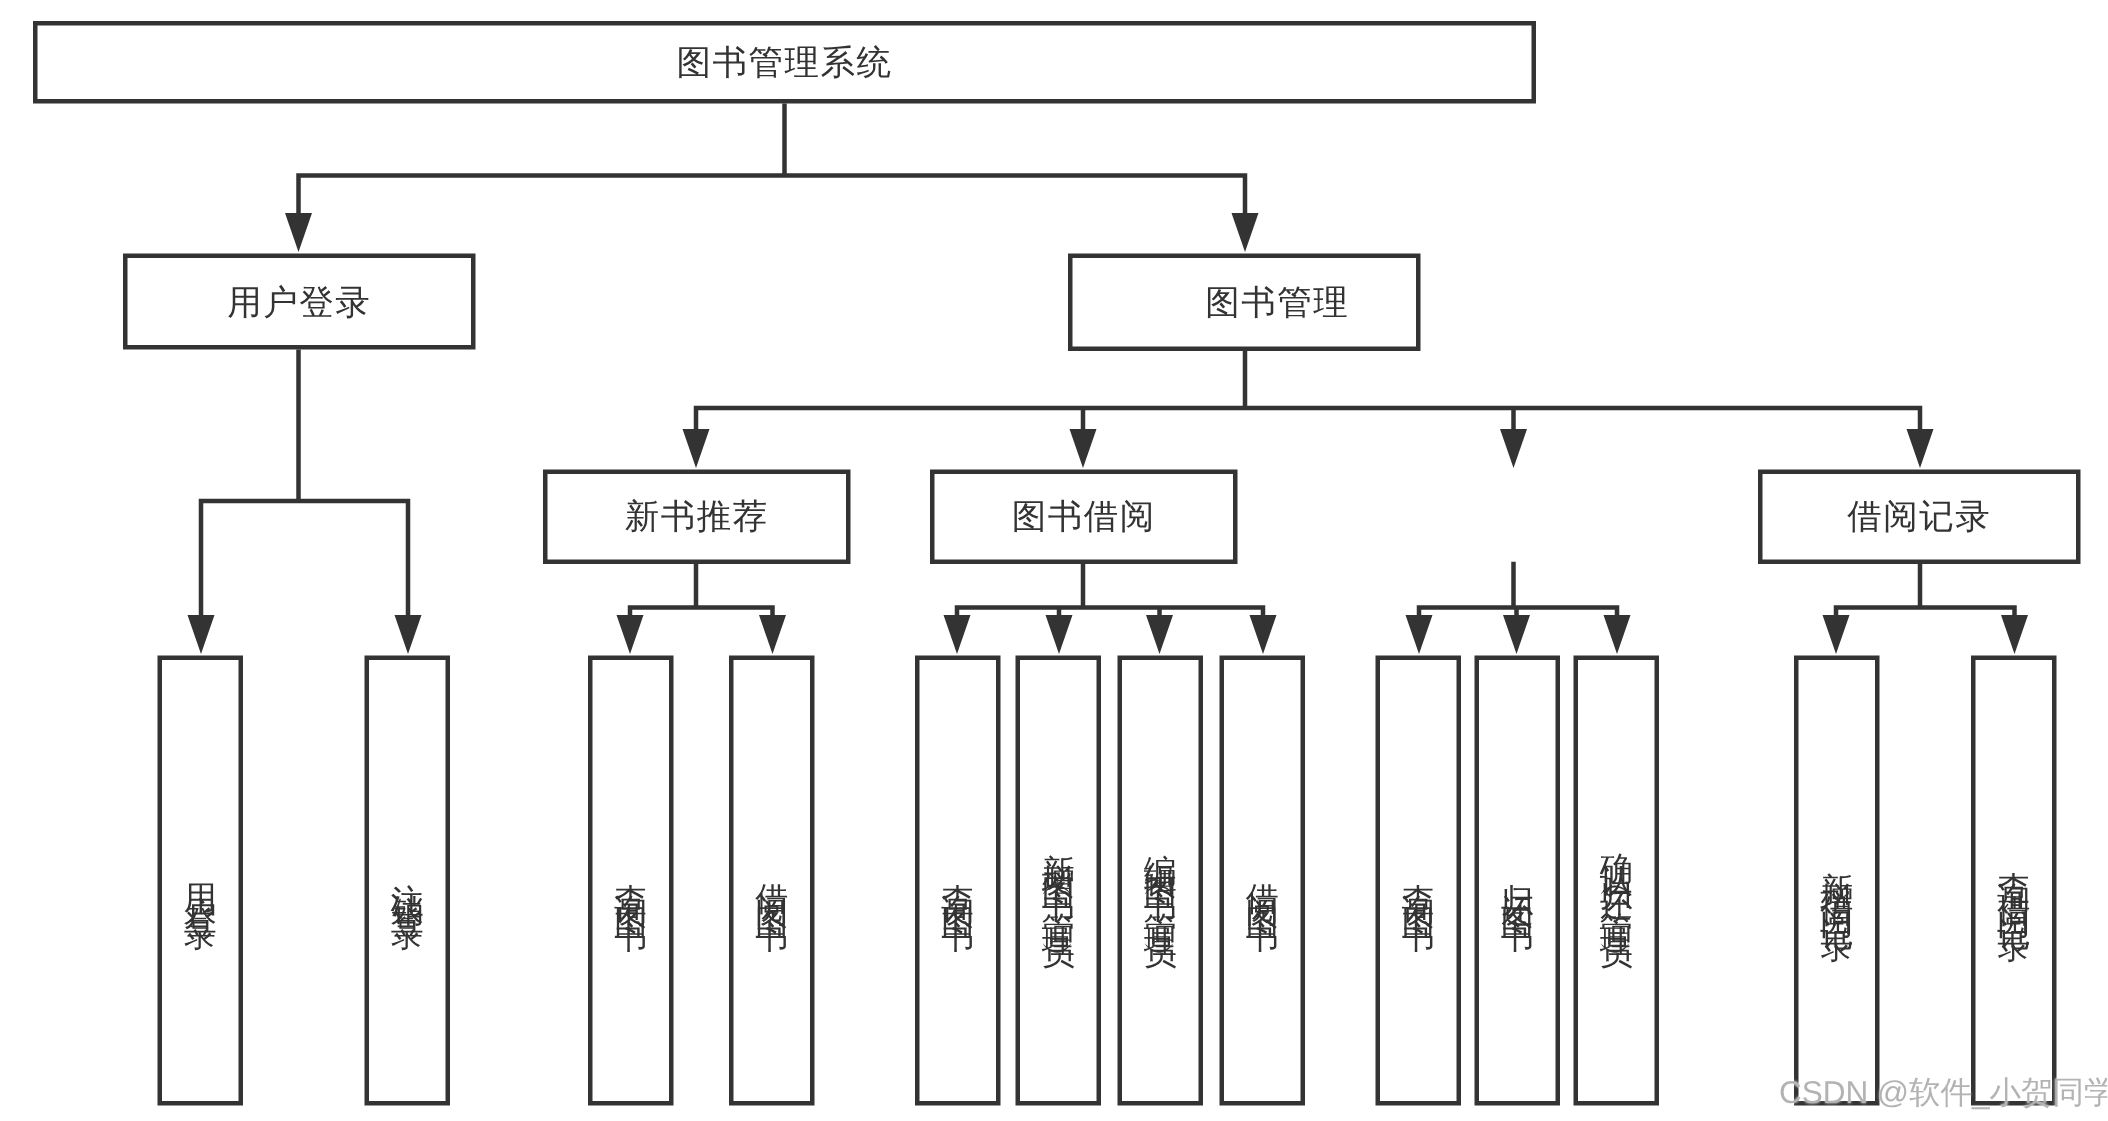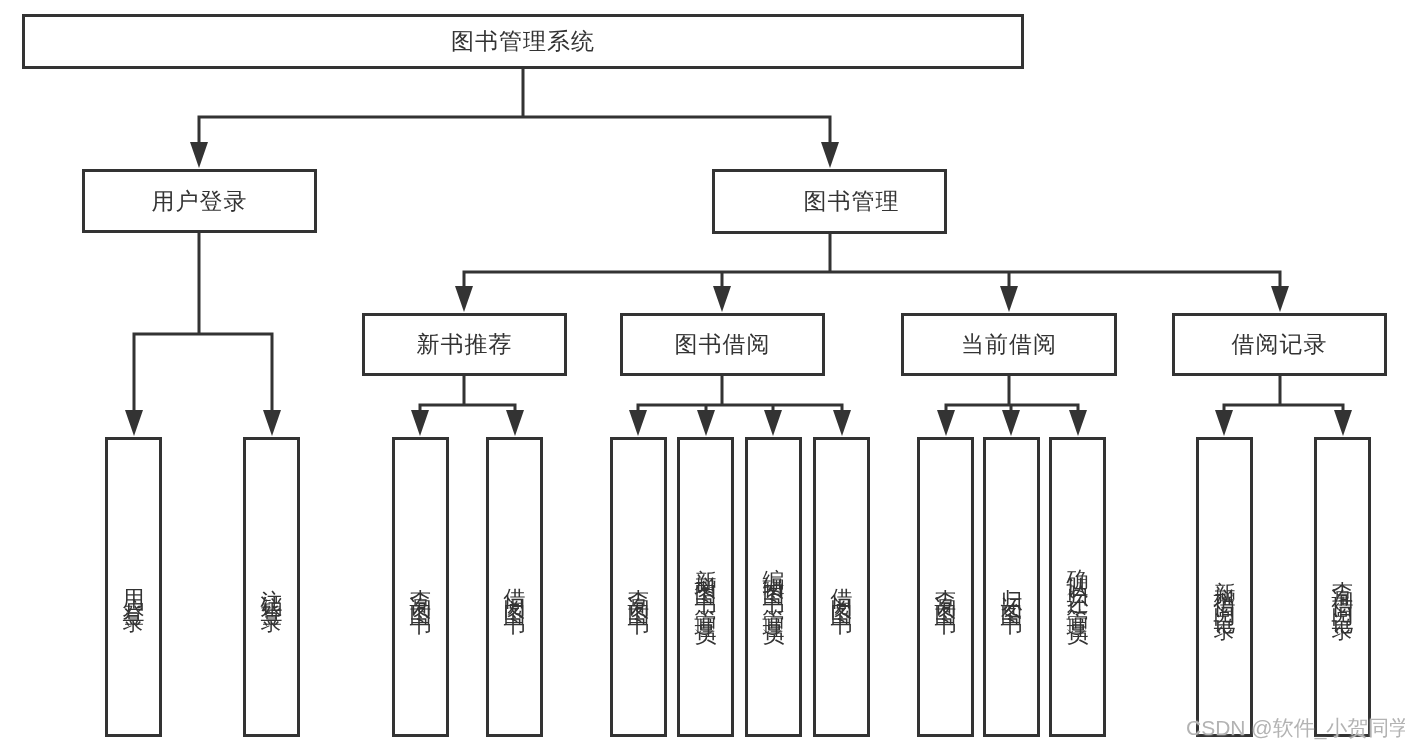--- a/index.html
+++ b/index.html
@@ -115,23 +115,20 @@
   <div class="box" style="left:712px; top:169px; width:235px; height:65px;padding-left:44px;">
     <span class="hlabel">图书管理</span>
   </div>
 
   <div class="box" style="left:362px; top:313px; width:205px; height:63px;">
     <span class="hlabel">新书推荐</span>
   </div>
   <div class="box" style="left:620px; top:313px; width:205px; height:63px;">
     <span class="hlabel">图书借阅</span>
   </div>
-  <div class="box" style="left:901px; top:313px; width:216px; height:63px;">
-    <span class="hlabel">当前借阅</span>
-  </div>
   <div class="box" style="left:1172px; top:313px; width:215px; height:63px;">
     <span class="hlabel">借阅记录</span>
   </div>
 
   <div class="box leaf" style="left:105px;">
     <span class="vlabel">用户登录</span>
   </div>
   <div class="box leaf" style="left:243px;">
     <span class="vlabel">注销登录</span>
   </div>

